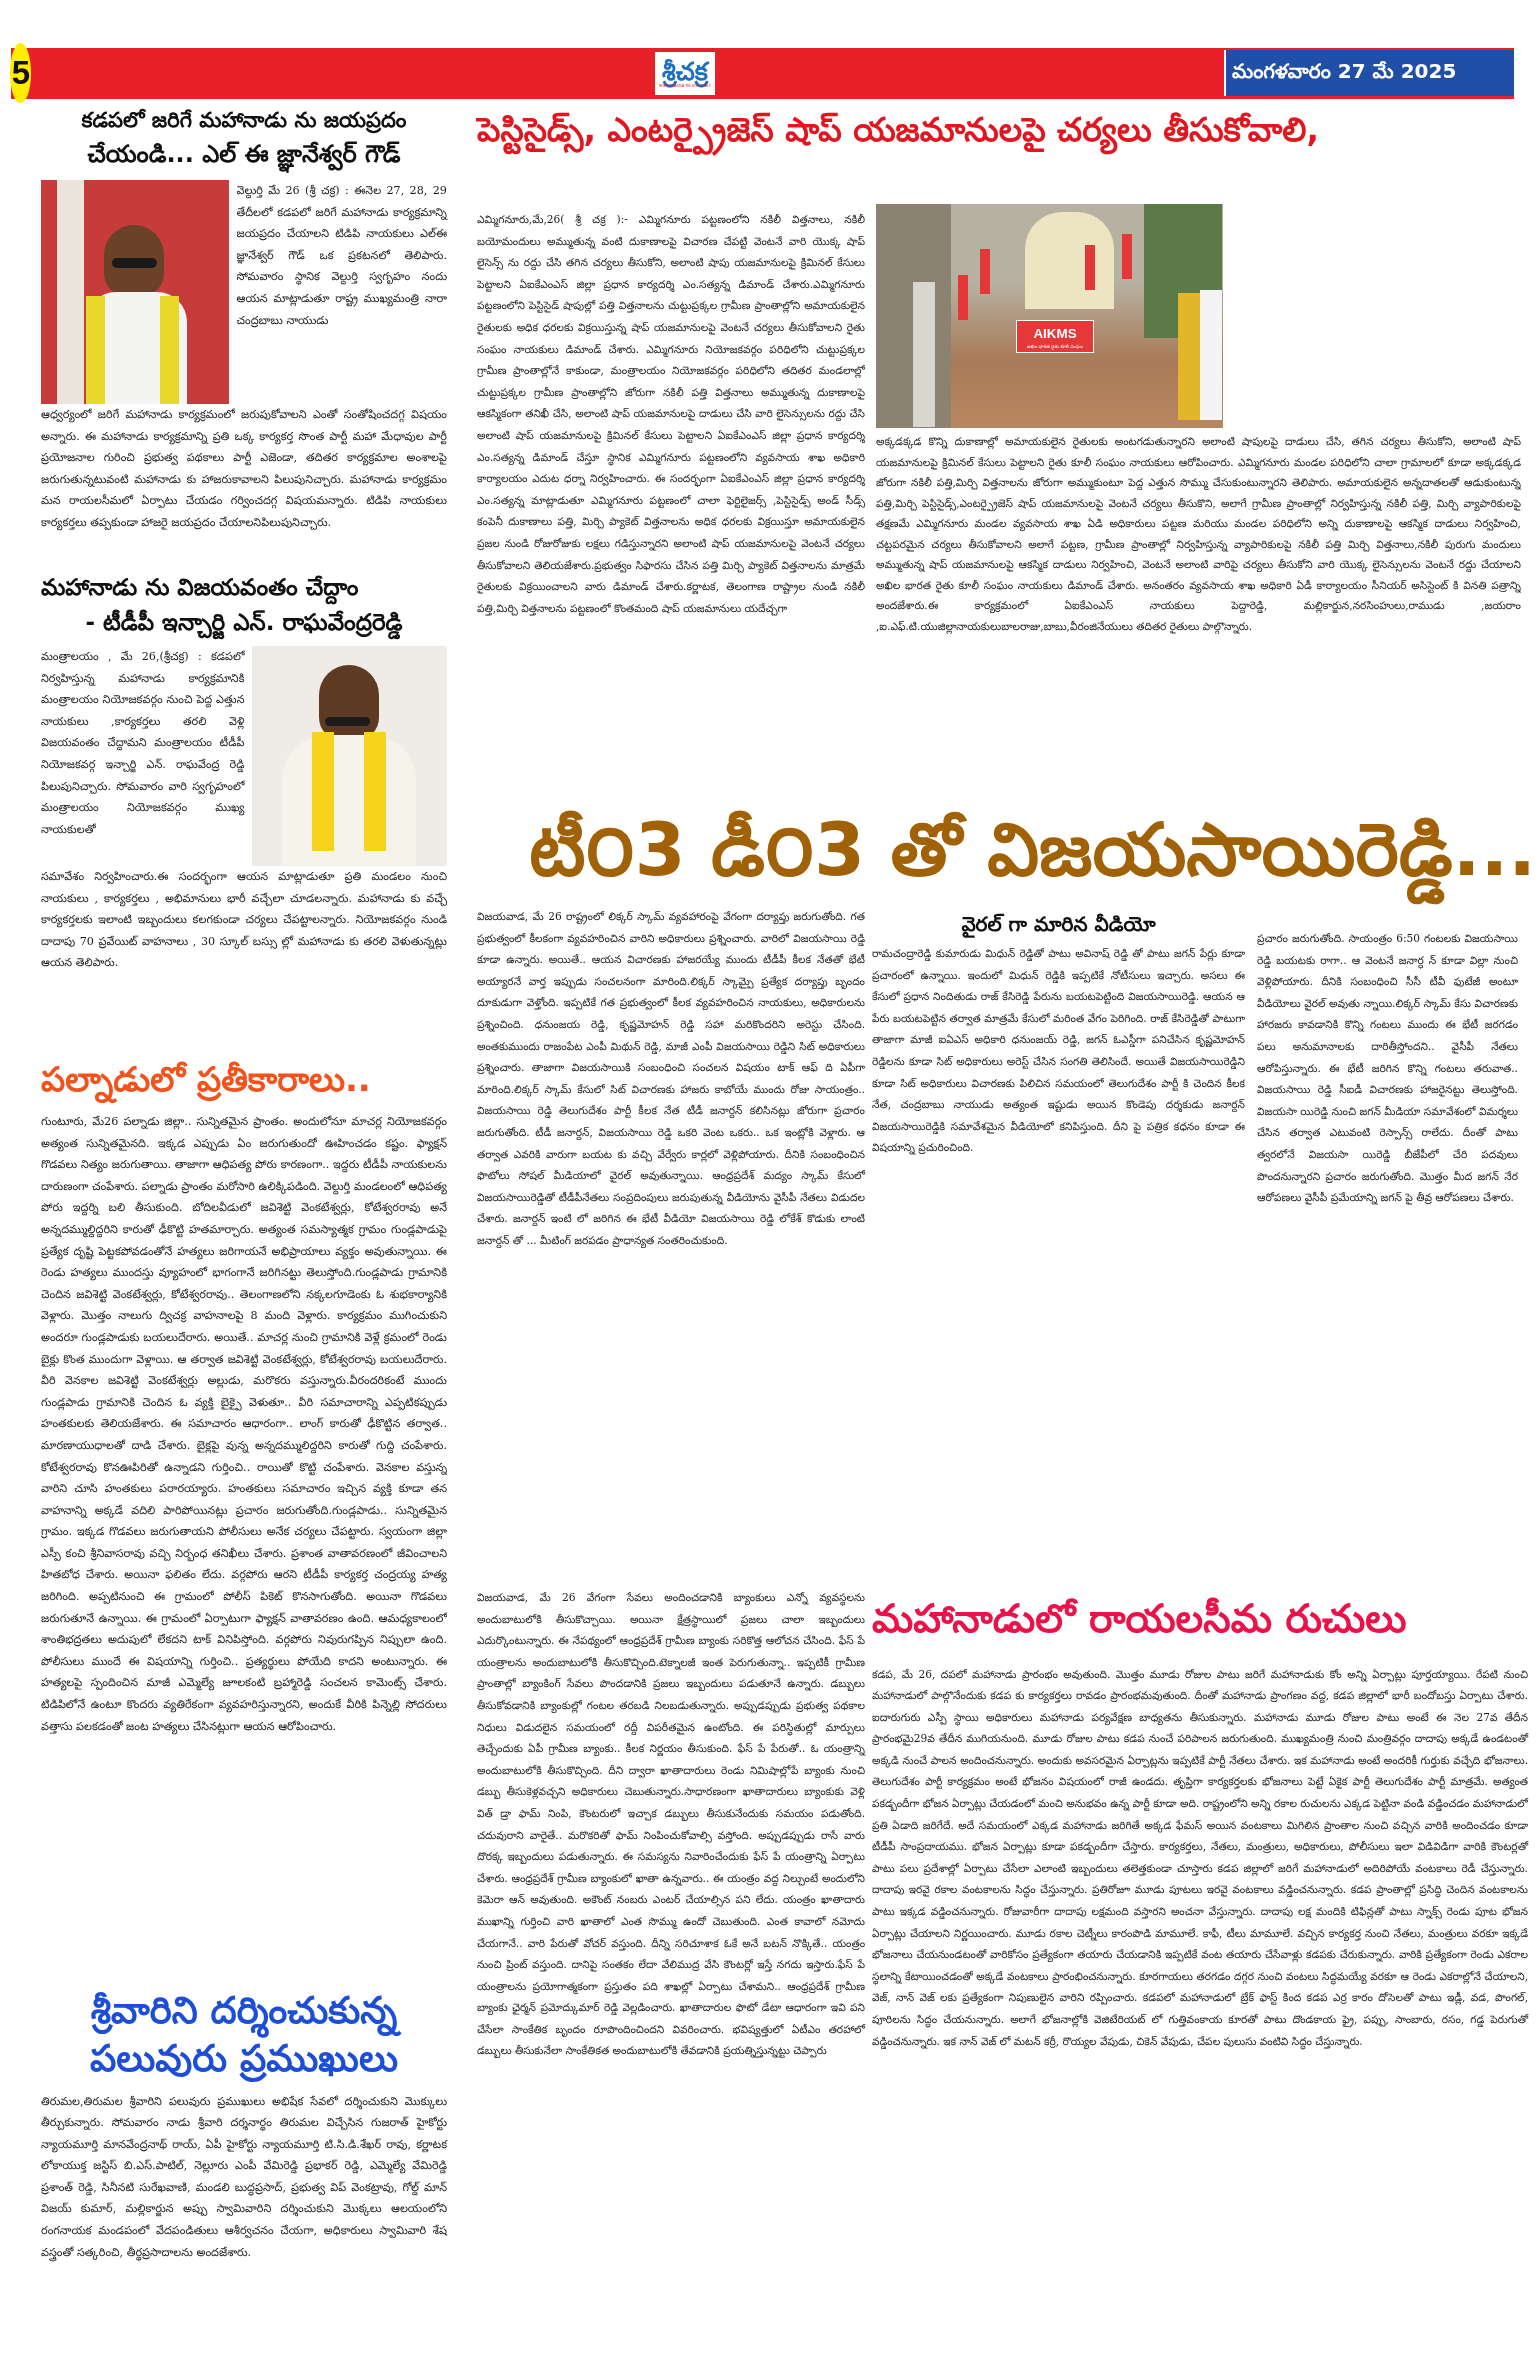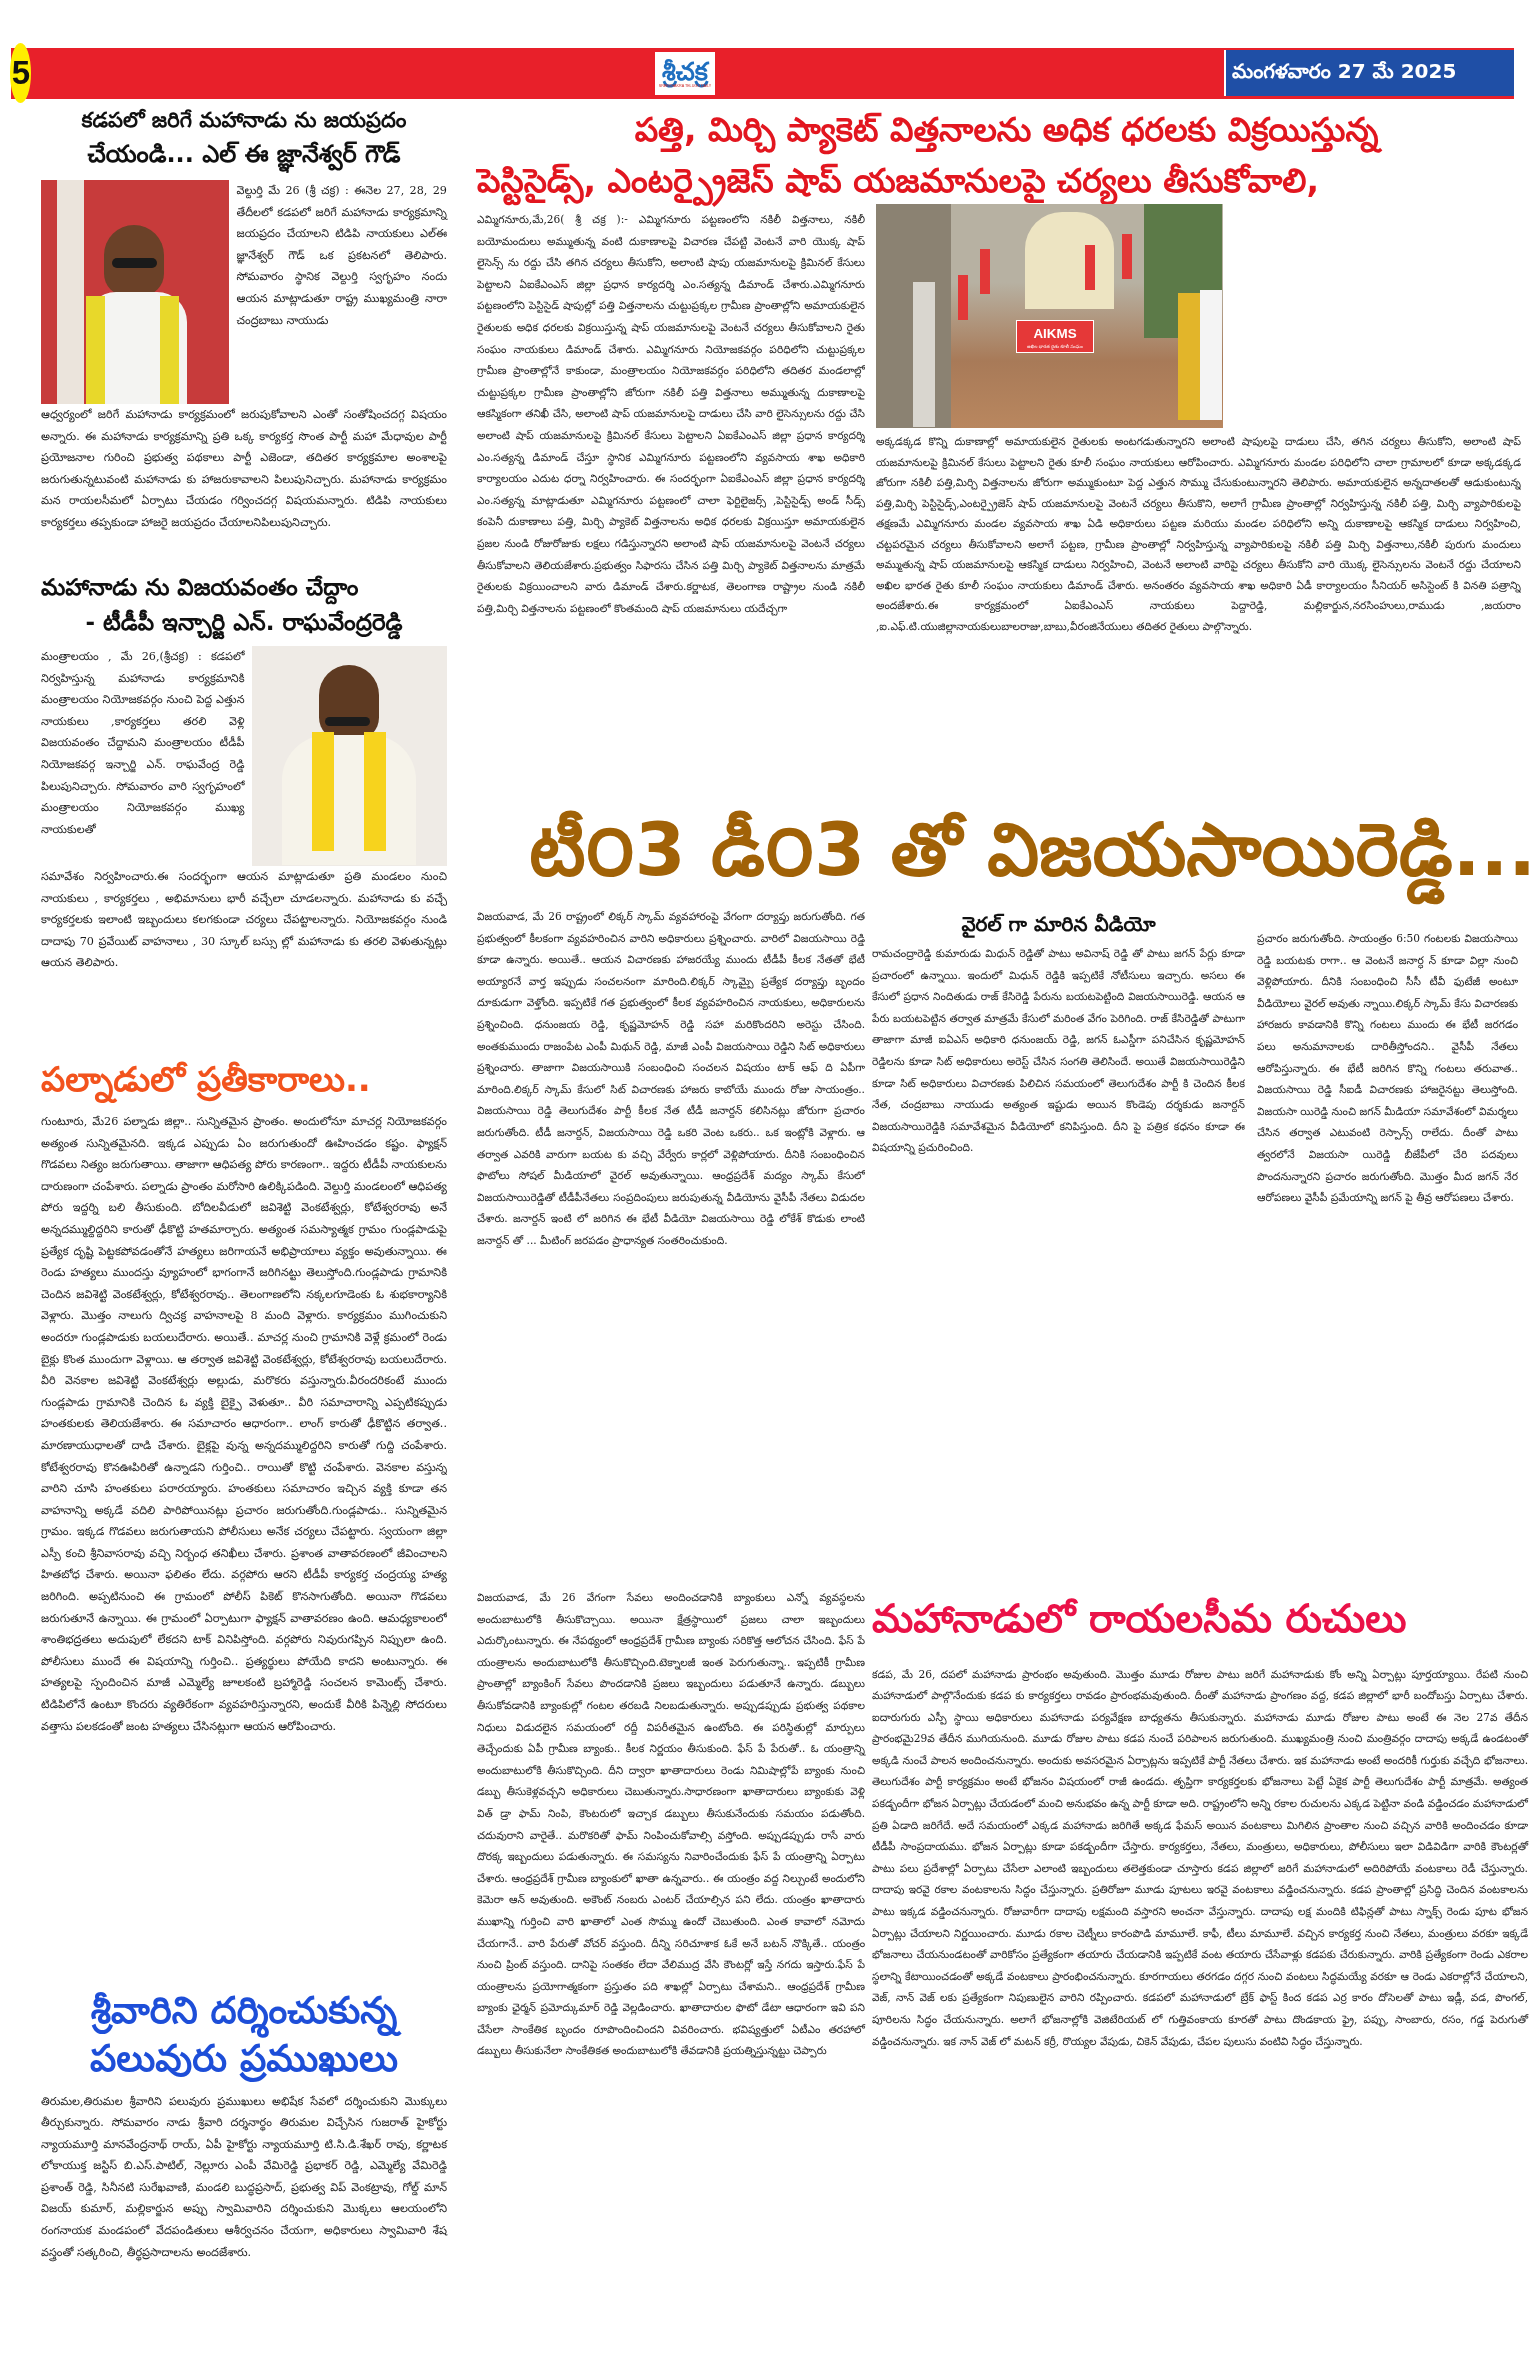--- a/index.html
+++ b/index.html
@@ -82,21 +82,20 @@
   <div class="body-text" style="font-size:11.2px; margin-top:3px; height:857px; overflow:hidden;">గుంటూరు, మే26 పల్నాడు జిల్లా.. సున్నితమైన ప్రాంతం. అందులోనూ మాచర్ల నియోజకవర్గం అత్యంత సున్నితమైనది. ఇక్కడ ఎప్పుడు ఏం జరుగుతుందో ఊహించడం కష్టం. ఫ్యాక్షన్ గొడవలు నిత్యం జరుగుతాయి. తాజాగా ఆధిపత్య పోరు కారణంగా.. ఇద్దరు టీడీపీ నాయకులను దారుణంగా చంపేశారు. పల్నాడు ప్రాంతం మరోసారి ఉలిక్కిపడింది. వెల్దుర్తి మండలంలో ఆధిపత్య పోరు ఇద్దర్ని బలి తీసుకుంది. బోదిలవీడులో జవిశెట్టి వెంకటేశ్వర్లు, కోటేశ్వరరావు అనే అన్నదమ్ముల్దిద్దరిని కారుతో ఢీకొట్టి హతమార్చారు. అత్యంత సమస్యాత్మక గ్రామం గుండ్లపాడుపై ప్రత్యేక దృష్టి పెట్టకపోవడంతోనే హత్యలు జరిగాయనే అభిప్రాయాలు వ్యక్తం అవుతున్నాయి. ఈ రెండు హత్యలు ముందస్తు వ్యూహంలో భాగంగానే జరిగినట్టు తెలుస్తోంది.గుండ్లపాడు గ్రామానికి చెందిన జవిశెట్టి వెంకటేశ్వర్లు, కోటేశ్వరరావు.. తెలంగాణలోని నక్కలగూడెంకు ఓ శుభకార్యానికి వెళ్లారు. మొత్తం నాలుగు ద్విచక్ర వాహనాలపై 8 మంది వెళ్లారు. కార్యక్రమం ముగించుకుని అందరూ గుండ్లపాడుకు బయలుదేరారు. అయితే.. మాచర్ల నుంచి గ్రామానికి వెళ్లే క్రమంలో రెండు బైక్లు కొంత ముందుగా వెళ్లాయి. ఆ తర్వాత జవిశెట్టి వెంకటేశ్వర్లు, కోటేశ్వరరావు బయలుదేరారు. వీరి వెనకాల జవిశెట్టి వెంకటేశ్వర్లు అల్లుడు, మరొకరు వస్తున్నారు.వీరందరికంటే ముందు గుండ్లపాడు గ్రామానికి చెందిన ఓ వ్యక్తి బైక్పై వెళుతూ.. వీరి సమాచారాన్ని ఎప్పటికప్పుడు హంతకులకు తెలియజేశారు. ఈ సమాచారం ఆధారంగా.. లాంగ్ కారుతో ఢీకొట్టిన తర్వాత.. మారణాయుధాలతో దాడి చేశారు. బైక్లపై వున్న అన్నదమ్ములిద్దరిని కారుతో గుద్ది చంపేశారు. కోటేశ్వరరావు కొనఊపిరితో ఉన్నాడని గుర్తించి.. రాయితో కొట్టి చంపేశారు. వెనకాల వస్తున్న వారిని చూసి హంతకులు పరారయ్యారు. హంతకులు సమాచారం ఇచ్చిన వ్యక్తి కూడా తన వాహనాన్ని అక్కడే వదిలి పారిపోయినట్లు ప్రచారం జరుగుతోంది.గుండ్లపాడు.. సున్నితమైన గ్రామం. ఇక్కడ గొడవలు జరుగుతాయని పోలీసులు అనేక చర్యలు చేపట్టారు. స్వయంగా జిల్లా ఎస్పీ కంచి శ్రీనివాసరావు వచ్చి నిర్బంధ తనిఖీలు చేశారు. ప్రశాంత వాతావరణంలో జీవించాలని హితబోధ చేశారు. అయినా ఫలితం లేదు. వర్గపోరు ఆరని టీడీపీ కార్యకర్త చంద్రయ్య హత్య జరిగింది. అప్పటినుంచి ఈ గ్రామంలో పోలీస్ పికెట్ కొనసాగుతోంది. అయినా గొడవలు జరుగుతూనే ఉన్నాయి. ఈ గ్రామంలో ఏర్పాటుగా ఫ్యాక్షన్ వాతావరణం ఉంది. ఆమధ్యకాలంలో శాంతిభద్రతలు అదుపులో లేకదని టాక్ వినిపిస్తోంది. వర్గపోరు నివురుగప్పిన నిప్పులా ఉంది. పోలీసులు ముందే ఈ విషయాన్ని గుర్తించి.. ప్రత్యర్థులు పోయేది కాదని అంటున్నారు. ఈ హత్యలపై స్పందించిన మాజీ ఎమ్మెల్యే జూలకంటి బ్రహ్మారెడ్డి సంచలన కామెంట్స్ చేశారు. టిడిపిలోనే ఉంటూ కొందరు వ్యతిరేకంగా వ్యవహరిస్తున్నారని, అందుకే వీరికి పిన్నెల్లి సోదరులు వత్తాసు పలకడంతో జంట హత్యలు చేసినట్లుగా ఆయన ఆరోపించారు.</div>
 </div>
 
 <div class="col" style="left:41px; top:1987px; width:406px;">
   <div class="hl-magenta" style="font-size:37px; line-height:48px; white-space:nowrap;">శ్రీవారిని దర్శించుకున్న</div>
   <div class="hl-magenta" style="font-size:37px; line-height:48px; white-space:nowrap;">పలువురు ప్రముఖులు</div>
   <div class="body-text" style="font-size:11.2px; margin-top:7.5px;">తిరుమల,తిరుమల శ్రీవారిని పలువురు ప్రముఖులు అభిషేక సేవలో దర్శించుకుని మొక్కులు తీర్చుకున్నారు. సోమవారం నాడు శ్రీవారి దర్శనార్థం తిరుమల విచ్చేసిన గుజరాత్ హైకోర్టు న్యాయమూర్తి మానవేంద్రనాథ్ రాయ్, ఏపీ హైకోర్టు న్యాయమూర్తి టి.సి.డి.శేఖర్ రావు, కర్ణాటక లోకాయుక్త జస్టిస్ బి.ఎస్.పాటిల్, నెల్లూరు ఎంపీ వేమిరెడ్డి ప్రభాకర్ రెడ్డి, ఎమ్మెల్యే వేమిరెడ్డి ప్రశాంత్ రెడ్డి, సినీనటి సురేఖవాణి, మండలి బుద్ధప్రసాద్, ప్రభుత్వ విప్ వెంకట్రావు, గోల్డ్ మాన్ విజయ్ కుమార్, మల్లికార్జున అప్పు స్వామివారిని దర్శించుకుని మొక్కలు ఆలయంలోని రంగనాయక మండపంలో వేదపండితులు ఆశీర్వచనం చేయగా, అధికారులు స్వామివారి శేష వస్త్రంతో సత్కరించి, తీర్థప్రసాదాలను అందజేశారు.</div>
 </div>
 
 <div class="col" style="left:477px; top:104px; width:1059px;">
-  <div class="hl-red" style="font-size:33px; line-height:51px; white-space:nowrap;">పత్తి, మిర్చి ప్యాకెట్ విత్తనాలను అధిక ధరలకు విక్రయిస్తున్న</div>
   <div class="hl-red" style="font-size:33px; line-height:51px; white-space:nowrap; text-align:left;">పెస్టిసైడ్స్, ఎంటర్ప్రైజెస్ షాప్ యజమానులపై చర్యలు తీసుకోవాలి,</div>
 </div>
 <div class="col body-text" style="left:477px; top:209px; width:388px; height:589px; overflow:hidden; font-size:10.6px; line-height:21.6px;">ఎమ్మిగనూరు,మే,26( శ్రీ చక్ర ):- ఎమ్మిగనూరు పట్టణంలోని నకిలీ విత్తనాలు, నకిలీ బయోమందులు అమ్ముతున్న వంటి దుకాణాలపై విచారణ చేపట్టి వెంటనే వారి యొక్క షాప్ లైసెన్స్ ను రద్దు చేసి తగిన చర్యలు తీసుకోని, అలాంటి షాపు యజమానులపై క్రిమినల్ కేసులు పెట్టాలని ఏఐకేఎంఎస్ జిల్లా ప్రధాన కార్యదర్శి ఎం.సత్యన్న డిమాండ్ చేశారు.ఎమ్మిగనూరు పట్టణంలోని పెస్టిసైడ్ షాపుల్లో పత్తి విత్తనాలను చుట్టుప్రక్కల గ్రామీణ ప్రాంతాల్లోని అమాయకులైన రైతులకు అధిక ధరలకు విక్రయిస్తున్న షాప్ యజమానులపై వెంటనే చర్యలు తీసుకోవాలని రైతు సంఘం నాయకులు డిమాండ్ చేశారు. ఎమ్మిగనూరు నియోజకవర్గం పరిధిలోని చుట్టుప్రక్కల గ్రామీణ ప్రాంతాల్లోనే కాకుండా, మంత్రాలయం నియోజకవర్గం పరిధిలోని తదితర మండలాల్లో చుట్టుప్రక్కల గ్రామీణ ప్రాంతాల్లోని జోరుగా నకిలీ పత్తి విత్తనాలు అమ్ముతున్న దుకాణాలపై ఆకస్మికంగా తనిఖీ చేసి, అలాంటి షాప్ యజమానులపై దాడులు చేసి వారి లైసెన్సులను రద్దు చేసి అలాంటి షాప్ యజమానులపై క్రిమినల్ కేసులు పెట్టాలని ఏఐకేఎంఎస్ జిల్లా ప్రధాన కార్యదర్శి ఎం.సత్యన్న డిమాండ్ చేస్తూ స్థానిక ఎమ్మిగనూరు పట్టణంలోని వ్యవసాయ శాఖ అధికారి కార్యాలయం ఎదుట ధర్నా నిర్వహించారు. ఈ సందర్భంగా ఏఐకేఎంఎస్ జిల్లా ప్రధాన కార్యదర్శి ఎం.సత్యన్న మాట్లాడుతూ ఎమ్మిగనూరు పట్టణంలో చాలా ఫెర్టిలైజర్స్ ,పెస్టిసైడ్స్ అండ్ సీడ్స్ కంపెనీ దుకాణాలు పత్తి, మిర్చి ప్యాకెట్ విత్తనాలను అధిక ధరలకు విక్రయిస్తూ అమాయకులైన ప్రజల నుండి రోజురోజుకు లక్షలు గడిస్తున్నారని అలాంటి షాప్ యజమానులపై వెంటనే చర్యలు తీసుకోవాలని తెలియజేశారు.ప్రభుత్వం సిఫారసు చేసిన పత్తి మిర్చి ప్యాకెట్ విత్తనాలను మాత్రమే రైతులకు విక్రయించాలని వారు డిమాండ్ చేశారు.కర్ణాటక, తెలంగాణ రాష్ట్రాల నుండి నకిలీ పత్తి,మిర్చి విత్తనాలను పట్టణంలో కొంతమంది షాప్ యజమానులు యదేచ్చగా</div>
 
 <div class="photo" style="left:876px; top:204px; width:347px; height:224px; background:linear-gradient(180deg,#b7b1a2 0 35%, #a87a58 70%, #b9875f 100%);">
   <div style="position:absolute; left:0; top:0; width:75px; height:224px; background:#8b8272;"></div>
   <div style="position:absolute; left:149px; top:7.5px; width:89px; height:97px; background:#ede4c2; border-radius:37px 37px 0 0;"></div>
   <div style="position:absolute; left:268px; top:0; width:78px; height:134px; background:#5c7a48;"></div>
   <div style="position:absolute; left:140px; top:116px; width:78px; height:33px; background:#e53838; border:1.5px solid #fff;">
     <div style="color:#fff; font-family:'Liberation Sans',sans-serif; font-weight:bold; font-size:13.4px; text-align:center; margin-top:4.5px;">AIKMS</div>

